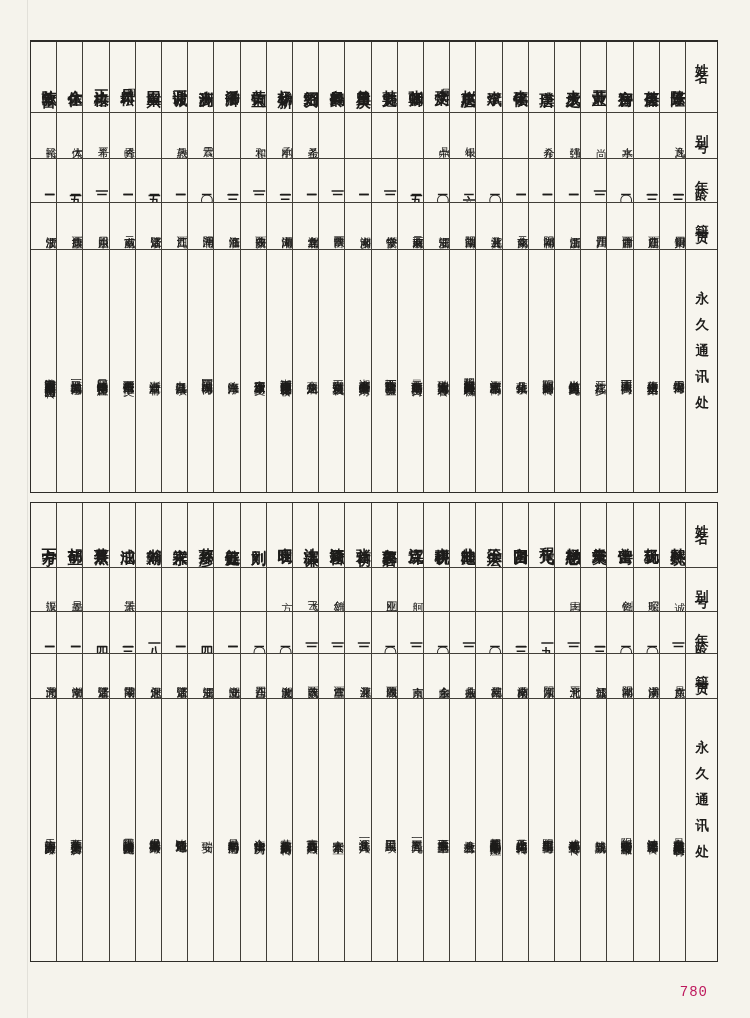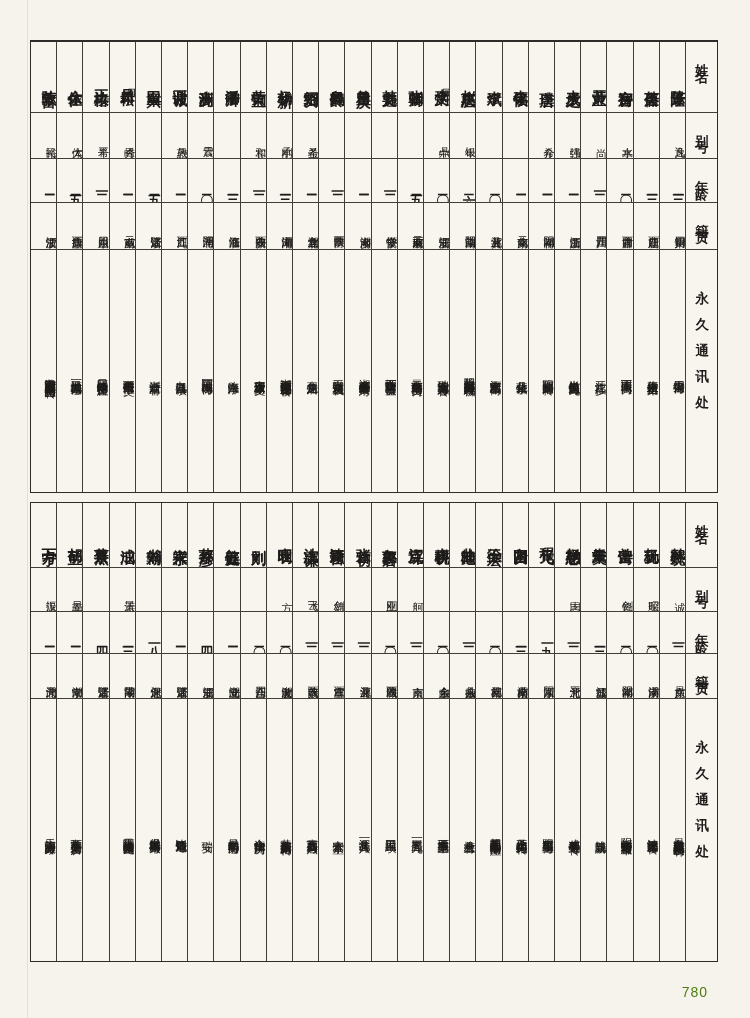--- a/index.html
+++ b/index.html
@@ -63,22 +63,22 @@
   .c-addr{font-size:11.5px;line-height:1.08;letter-spacing:0.5px;}
   .note{font-size:8px;letter-spacing:0;margin-top:2px;}
 
   
   .header .cell{font-weight:700;align-items:center;padding-top:0;justify-content:center;}
   .header .c-name,.header .c-age,.header .c-native,.header .c-alias{font-size:13.5px;letter-spacing:7px;padding-top:10px;justify-content:flex-start;}
   .header .c-addr{font-size:13.5px;letter-spacing:26px;padding-top:30px;justify-content:flex-start;}
 
   .page-number{
     position:absolute;right:42px;bottom:18px;
-    font-size:14px;letter-spacing:1px;color:#4d7c0f;
-    font-family:Liberation Sans, sans-serif;
+    font-size:14px;letter-spacing:1px;color:#be185d;
+    font-family:Liberation Mono, monospace;
   }
   
   .edge-left{position:absolute;left:27px;top:0;width:1px;height:100%;background:rgba(60,55,45,0.10);}
 </style>
 </head>
 <body>
 
 <div class="edge-left"></div>
 
 <div class="sheet">

